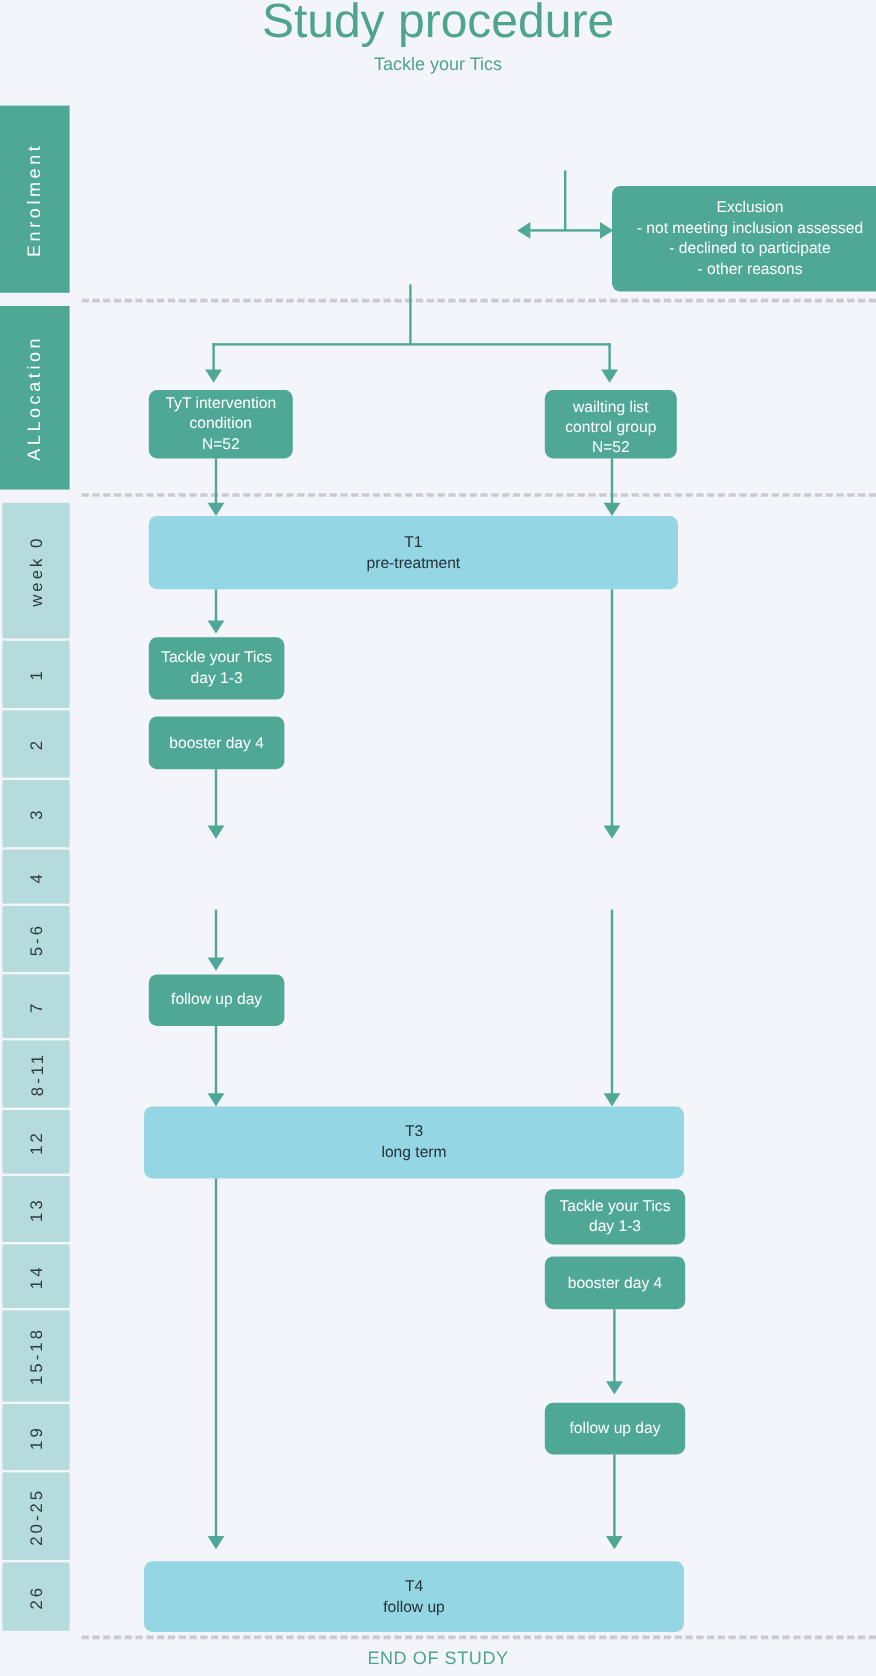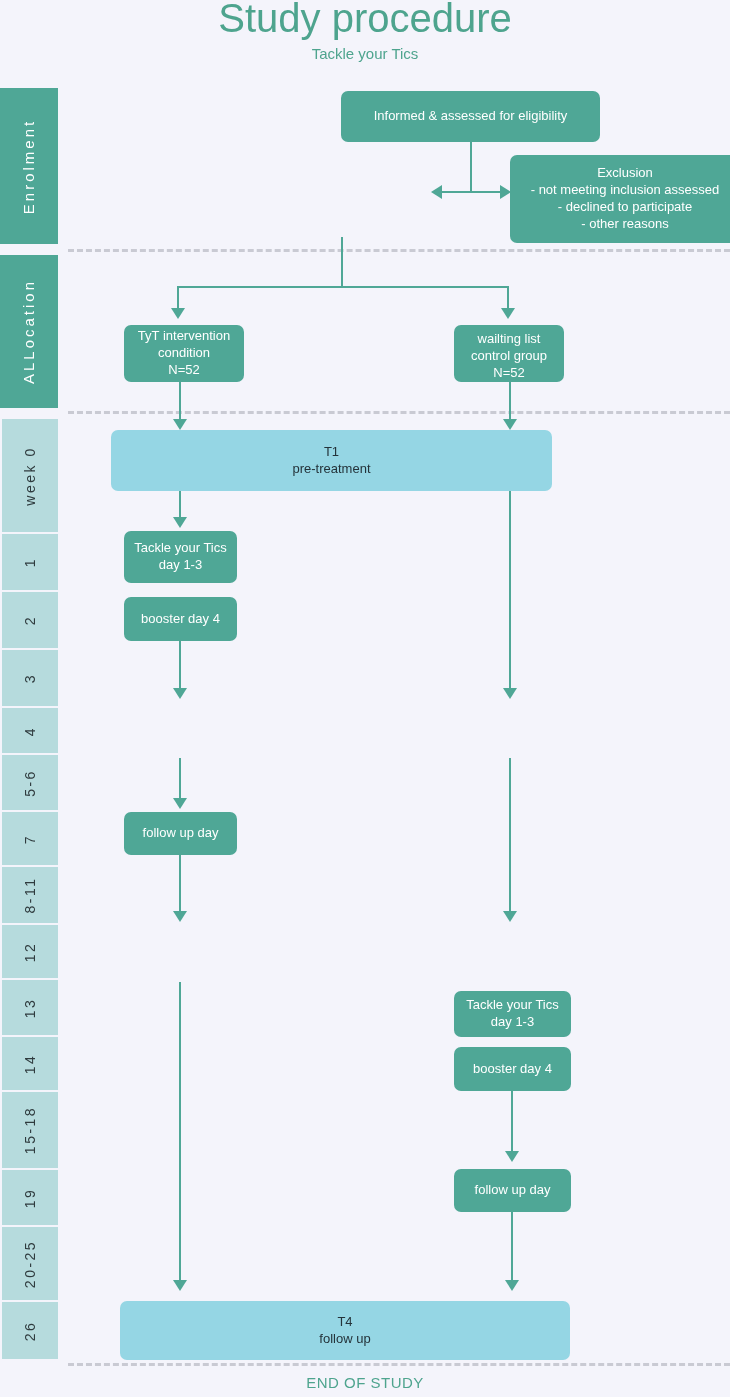--- a/index.html
+++ b/index.html
@@ -252,23 +252,20 @@
 
   <div class="vline" style="left:509px;top:758px;height:155px;"></div>
   <div class="arrowdown" style="left:503px;top:911px;"></div>
 
   <div class="vline" style="left:511px;top:1091px;height:62px;"></div>
   <div class="arrowdown" style="left:505px;top:1151px;"></div>
 
   <div class="vline" style="left:511px;top:1212px;height:70px;"></div>
   <div class="arrowdown" style="left:505px;top:1280px;"></div>
 
-  <div class="box green" style="left:341px;top:91px;width:259px;height:51px;">
-    <span class="ln">Informed &amp; assessed for eligibility</span>
-  </div>
 
 
   <div class="box green" style="left:510px;top:155px;width:230px;height:88px;">
     <span class="ln">Exclusion</span>
     <span class="ln">- not meeting inclusion assessed</span>
     <span class="ln">- declined to participate</span>
     <span class="ln">- other reasons</span>
   </div>
 
   <div class="box green" style="left:124px;top:325px;width:120px;height:57px;">
@@ -276,39 +273,43 @@
     <span class="ln">condition</span>
     <span class="ln">N=52</span>
   </div>
 
   <div class="box green" style="left:454px;top:325px;width:110px;height:57px;justify-content:flex-end;">
     <span class="ln">wailting list</span>
     <span class="ln">control group</span>
     <span class="ln">N=52</span>
   </div>
 
-  <div class="box blue" style="left:111px;top:430px;width:441px;height:61px;">
+  <div class="box blue" style="left:124px;top:430px;width:441px;height:61px;">
     <span class="ln">T1</span>
     <span class="ln">pre-treatment</span>
   </div>
 
   <div class="box green" style="left:124px;top:531px;width:113px;height:52px;">
     <span class="ln">Tackle your Tics</span>
     <span class="ln">day 1-3</span>
   </div>
 
   <div class="box green" style="left:124px;top:597px;width:113px;height:44px;">
     <span class="ln">booster day 4</span>
   </div>
 
 
   <div class="box green" style="left:124px;top:812px;width:113px;height:43px;">
     <span class="ln">follow up day</span>
   </div>
 
+  <div class="box blue" style="left:120px;top:922px;width:450px;height:60px;">
+    <span class="ln">T3</span>
+    <span class="ln">long term</span>
+  </div>
 
   <div class="box green" style="left:454px;top:991px;width:117px;height:46px;">
     <span class="ln">Tackle your Tics</span>
     <span class="ln">day 1-3</span>
   </div>
 
   <div class="box green" style="left:454px;top:1047px;width:117px;height:44px;">
     <span class="ln">booster day 4</span>
   </div>
 

